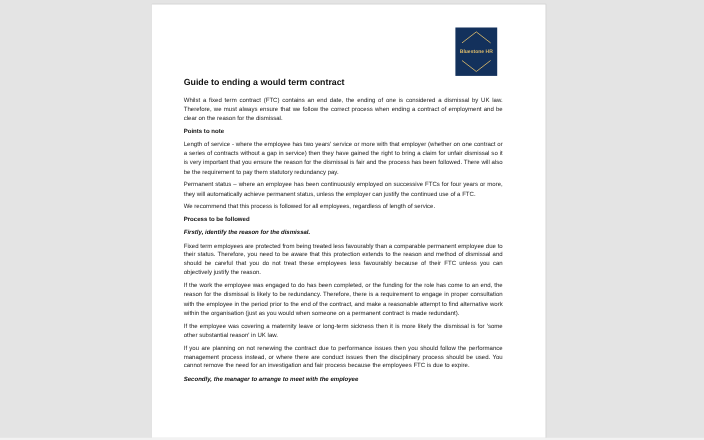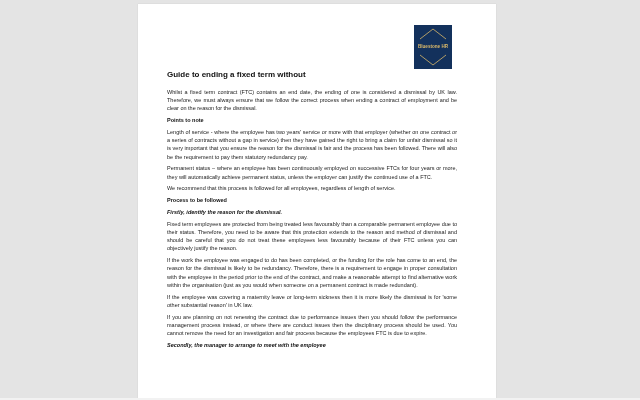--- a/index.html
+++ b/index.html
@@ -21,21 +21,21 @@
 <div class="page">
   <div class="logo">
     <svg width="38" height="44">
       <polyline points="6,14 19,4 32,14" fill="none" stroke="#d9b86a" stroke-width="0.8"></polyline>
       <polyline points="6,30 19,40 32,30" fill="none" stroke="#d9b86a" stroke-width="0.8"></polyline>
     </svg>
     <div class="logo-text">Bluestone HR</div>
   </div>
 
   <div class="content">
-    <h1>Guide to ending a fixed term without</h1>
+    <h1>Guide to ending a would term contract</h1>
     <p>Whilst a fixed term contract (FTC) contains an end date, the ending of one is considered a dismissal by UK law. Therefore, we must always ensure that we follow the correct process when ending a contract of employment and be clear on the reason for the dismissal.</p>
     <p class="bold">Points to note</p>
     <p>Length of service - where the employee has two years' service or more with that employer (whether on one contract or a series of contracts without a gap in service) then they have gained the right to bring a claim for unfair dismissal so it is very important that you ensure the reason for the dismissal is fair and the process has been followed. There will also be the requirement to pay them statutory redundancy pay.</p>
     <p>Permanent status – where an employee has been continuously employed on successive FTCs for four years or more, they will automatically achieve permanent status, unless the employer can justify the continued use of a FTC.</p>
     <p>We recommend that this process is followed for all employees, regardless of length of service.</p>
     <p class="bold">Process to be followed</p>
     <p class="bi">Firstly, identify the reason for the dismissal.</p>
     <p>Fixed term employees are protected from being treated less favourably than a comparable permanent employee due to their status. Therefore, you need to be aware that this protection extends to the reason and method of dismissal and should be careful that you do not treat these employees less favourably because of their FTC unless you can objectively justify the reason.</p>
     <p>If the work the employee was engaged to do has been completed, or the funding for the role has come to an end, the reason for the dismissal is likely to be redundancy. Therefore, there is a requirement to engage in proper consultation with the employee in the period prior to the end of the contract, and make a reasonable attempt to find alternative work within the organisation (just as you would when someone on a permanent contract is made redundant).</p>
     <p>If the employee was covering a maternity leave or long-term sickness then it is more likely the dismissal is for 'some other substantial reason' in UK law.</p>

